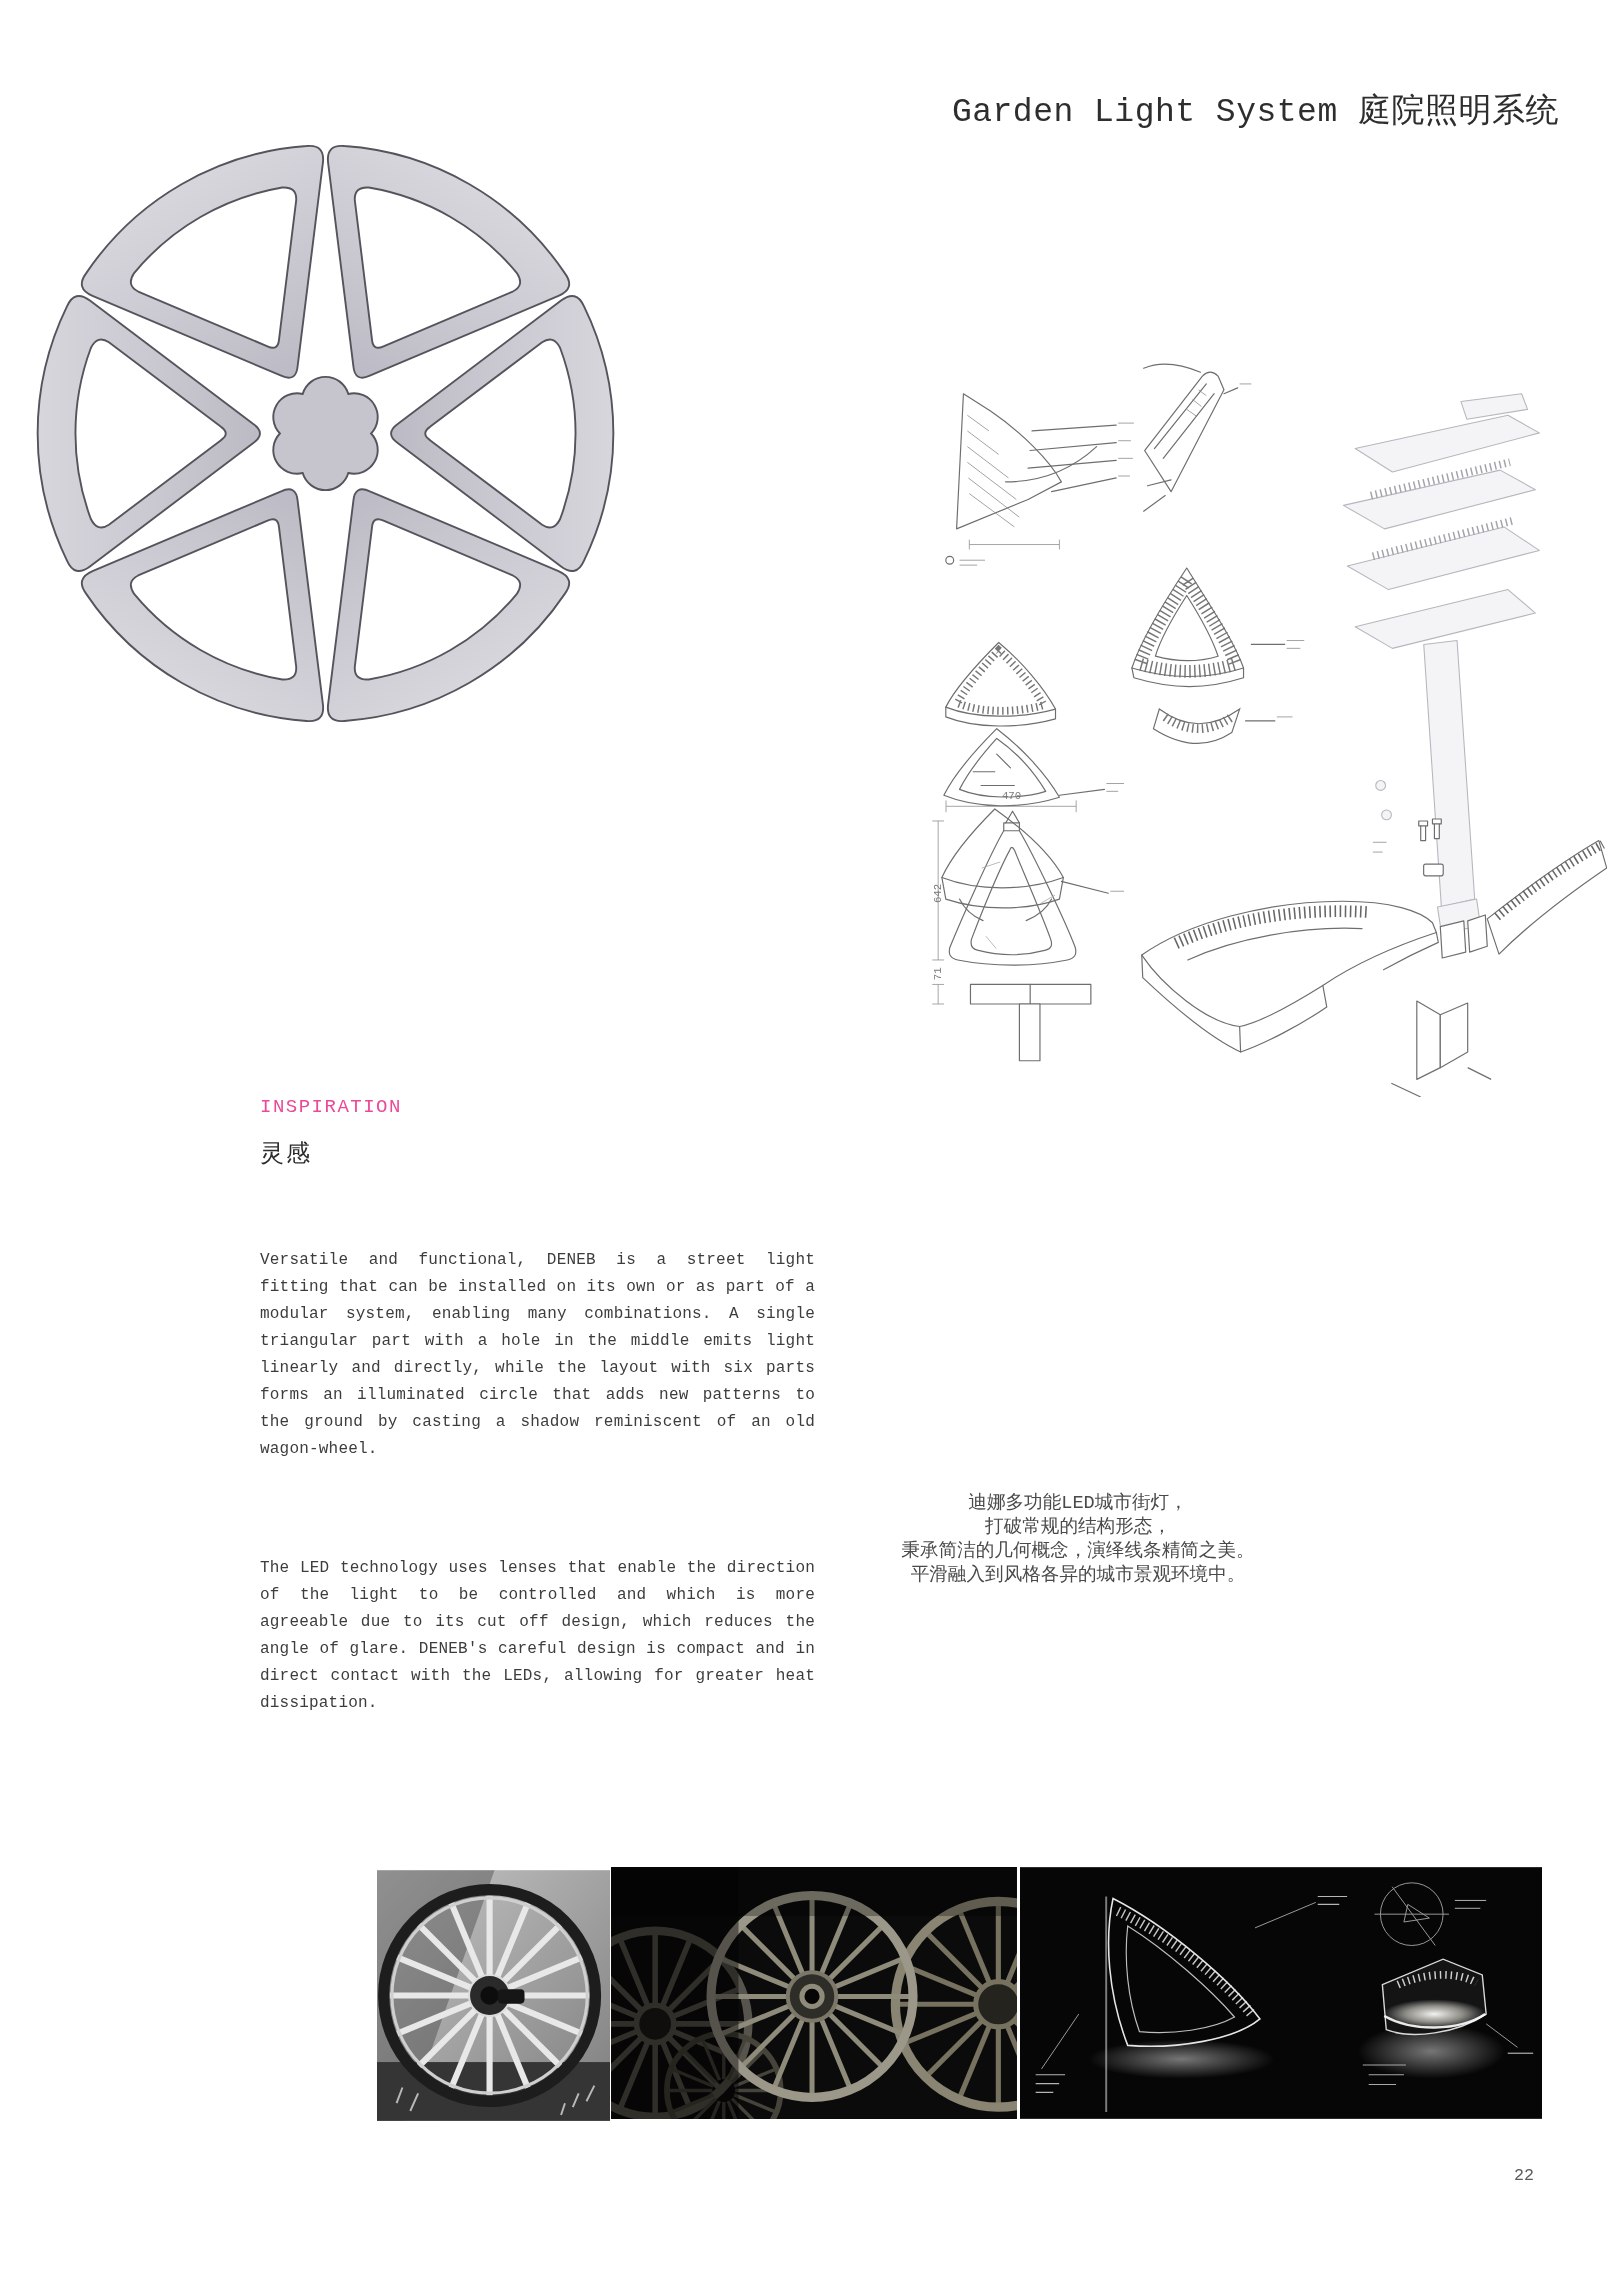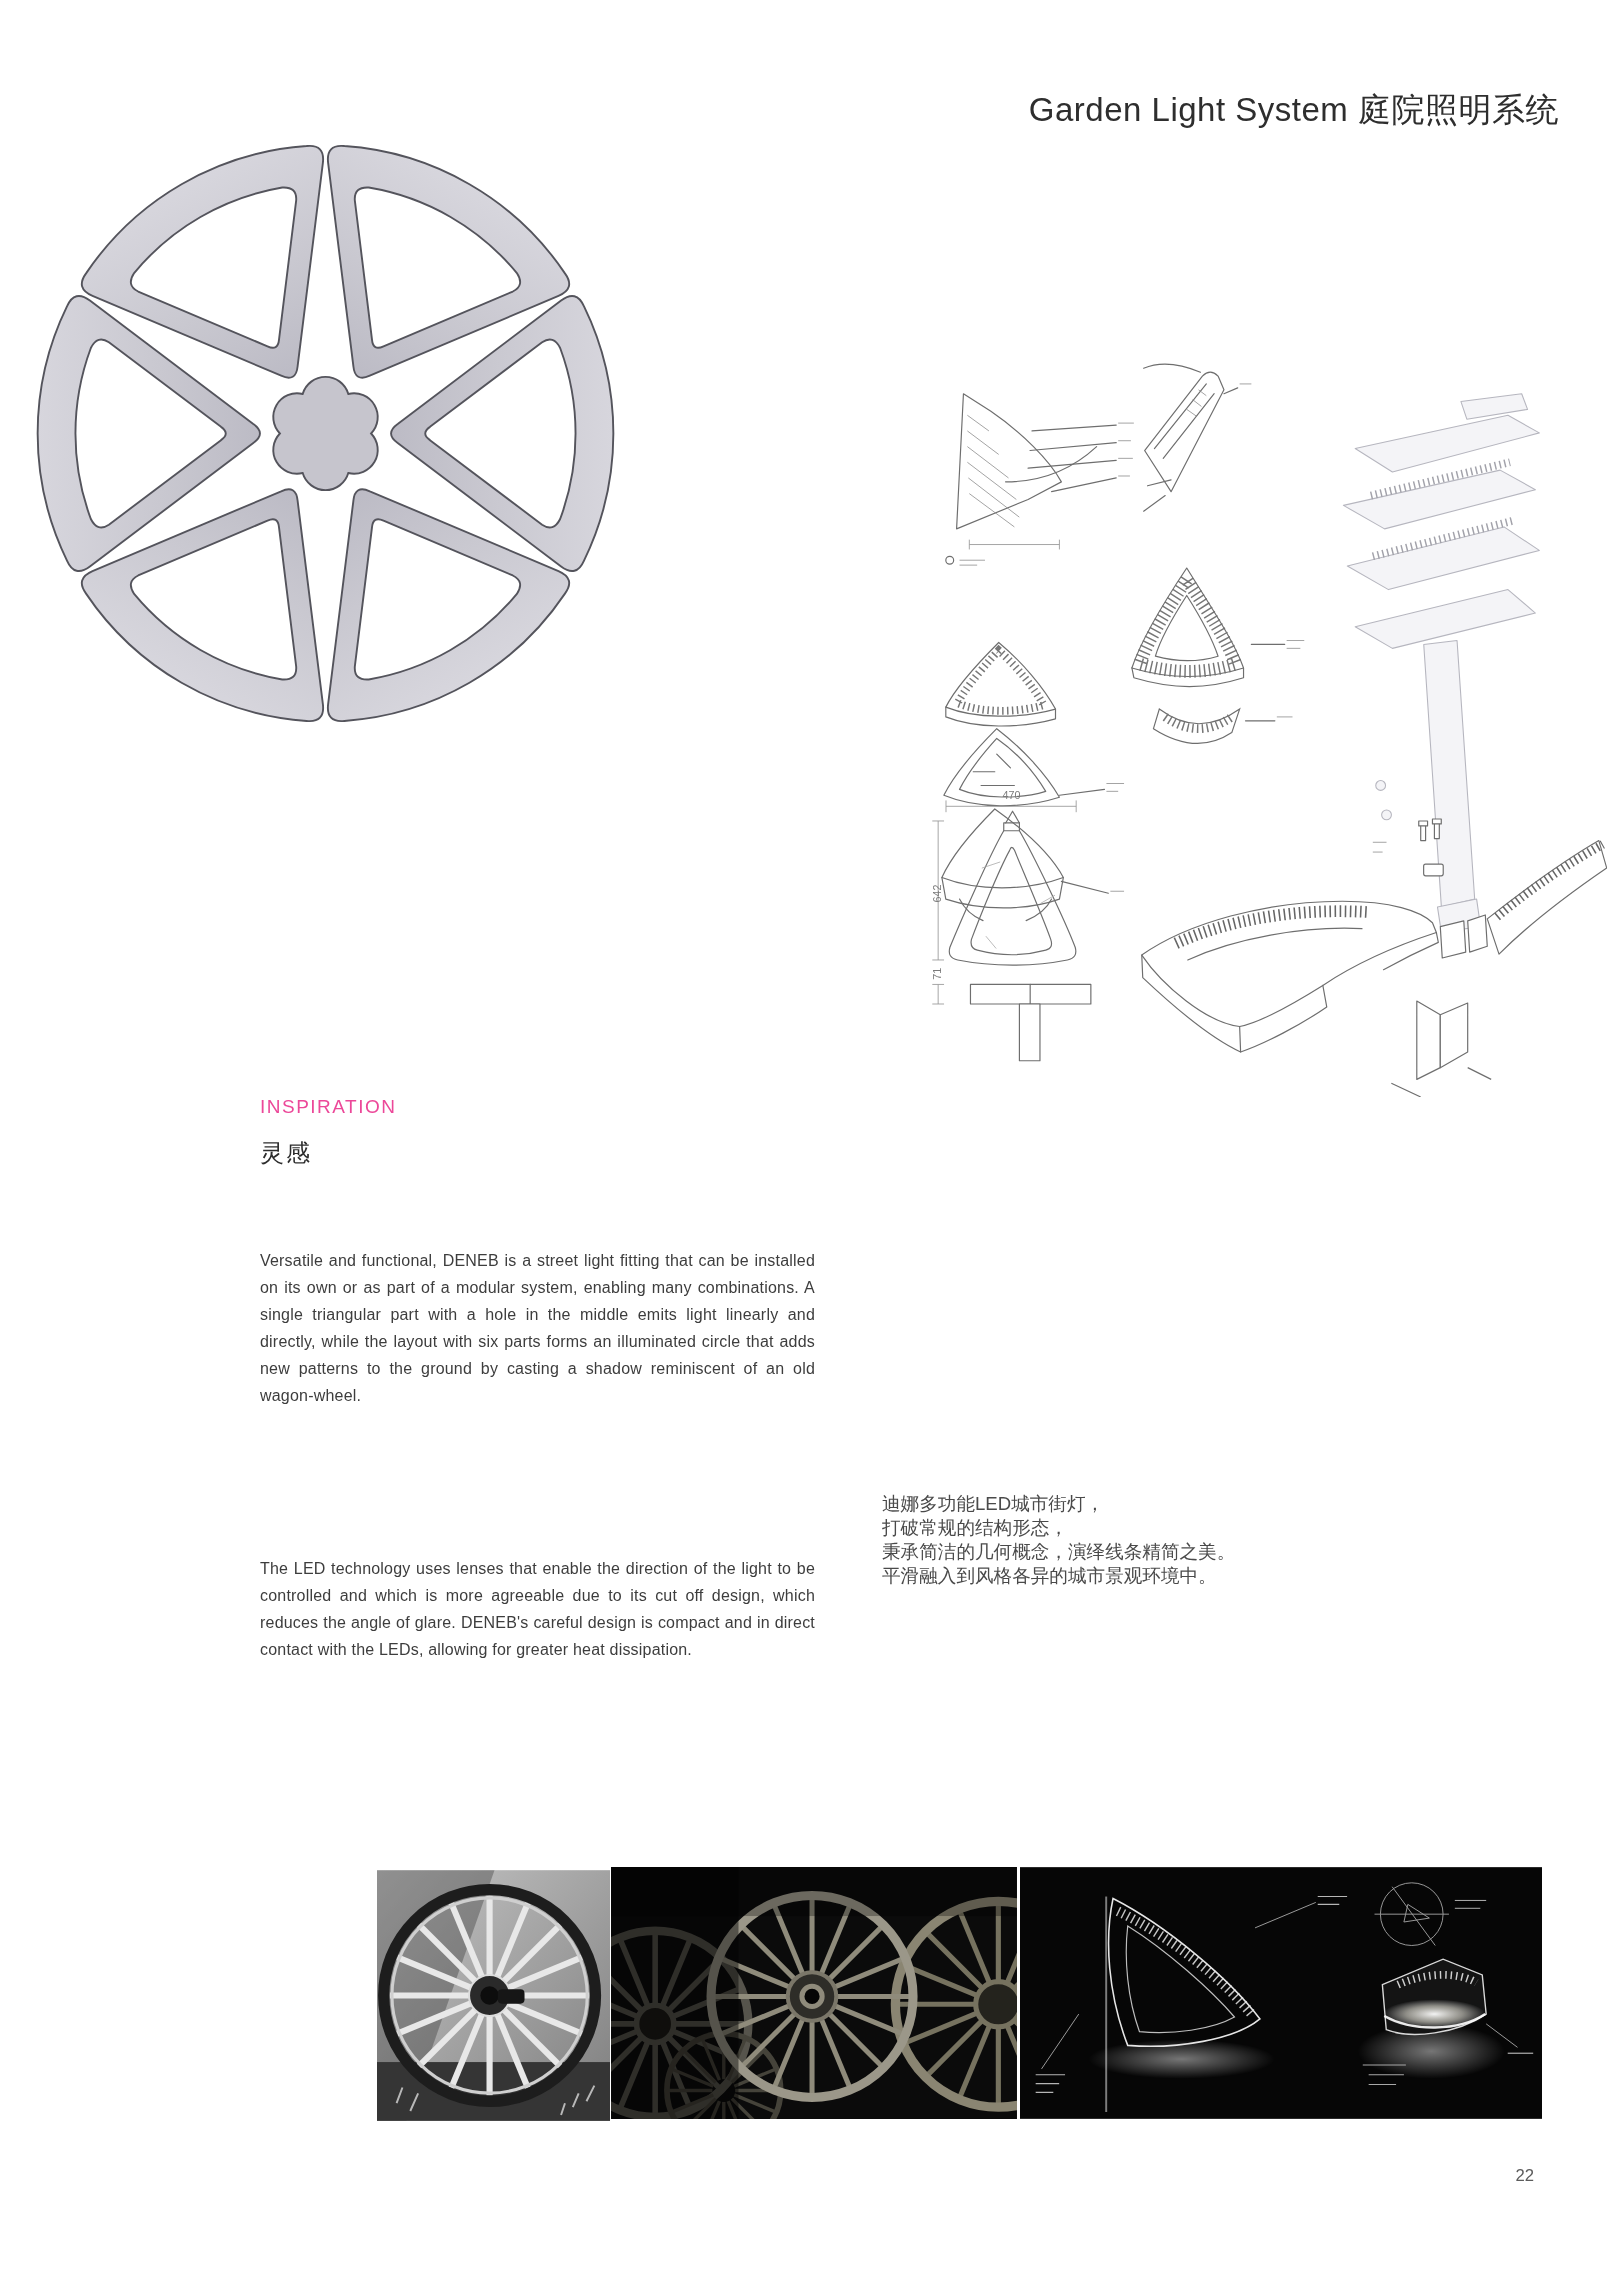--- a/index.html
+++ b/index.html
@@ -1,32 +1,32 @@
 <!DOCTYPE html>
 <html><head>
 <meta charset="utf-8">
 <style>
   html,body{margin:0;padding:0;background:#e8e8e8;}
   .page{
     position:relative;width:1621px;height:2290px;background:#ffffff;
-    font-family:Liberation Sans, sans-serif;overflow:hidden;margin:0 auto;
+    font-family:Liberation Mono, monospace;overflow:hidden;margin:0 auto;
   }
   .abs{position:absolute;}
   .doc-title{
     left:843px;top:88px;width:716px;text-align:right;
     font-size:33px;color:#2e2e2e;letter-spacing:0.5px;
   }
   .h-en{left:260px;top:1096px;font-size:19px;letter-spacing:1.5px;color:#ec4899;}
   .h-zh{left:260px;top:1137px;font-size:24px;color:#2c2c2c;letter-spacing:2px;}
   .para-en{
     left:260px;width:555px;font-size:16px;line-height:27px;color:#3d3d3d;
     text-align:justify;letter-spacing:0.2px;
   }
   .p1{top:1231px;} .p2{top:1471px;} .p3{top:1539px;}
-  .para-zh{left:882px;width:392px;font-size:18.6px;line-height:24px;color:#4a4a4a;}
+  .para-zh{left:882px;width:392px;font-size:18.6px;line-height:24px;color:#4a4a4a;text-align:center;}
   .zh1{top:1492px;} .zh2{top:1631px;}
   .page-num{left:1475px;top:2166px;width:59px;text-align:right;font-size:16.7px;color:#5c5c5c;}
   svg{display:block;}
   .sk{stroke:#6e6e6e;fill:none;stroke-width:1.2;stroke-linejoin:round;stroke-linecap:round;}
   .skf{stroke:#6e6e6e;fill:#ffffff;stroke-width:1.2;stroke-linejoin:round;}
   .hatch{stroke:#8a8a8a;stroke-width:.8;}
   .lite{stroke:#b6b6bf;fill:#f4f4f7;stroke-width:1.1;stroke-linejoin:round;}
   .diml{stroke:#9a9a9a;stroke-width:.9;}
   .dimt{font-size:11px;fill:#7a7a7a;}
 </style>

